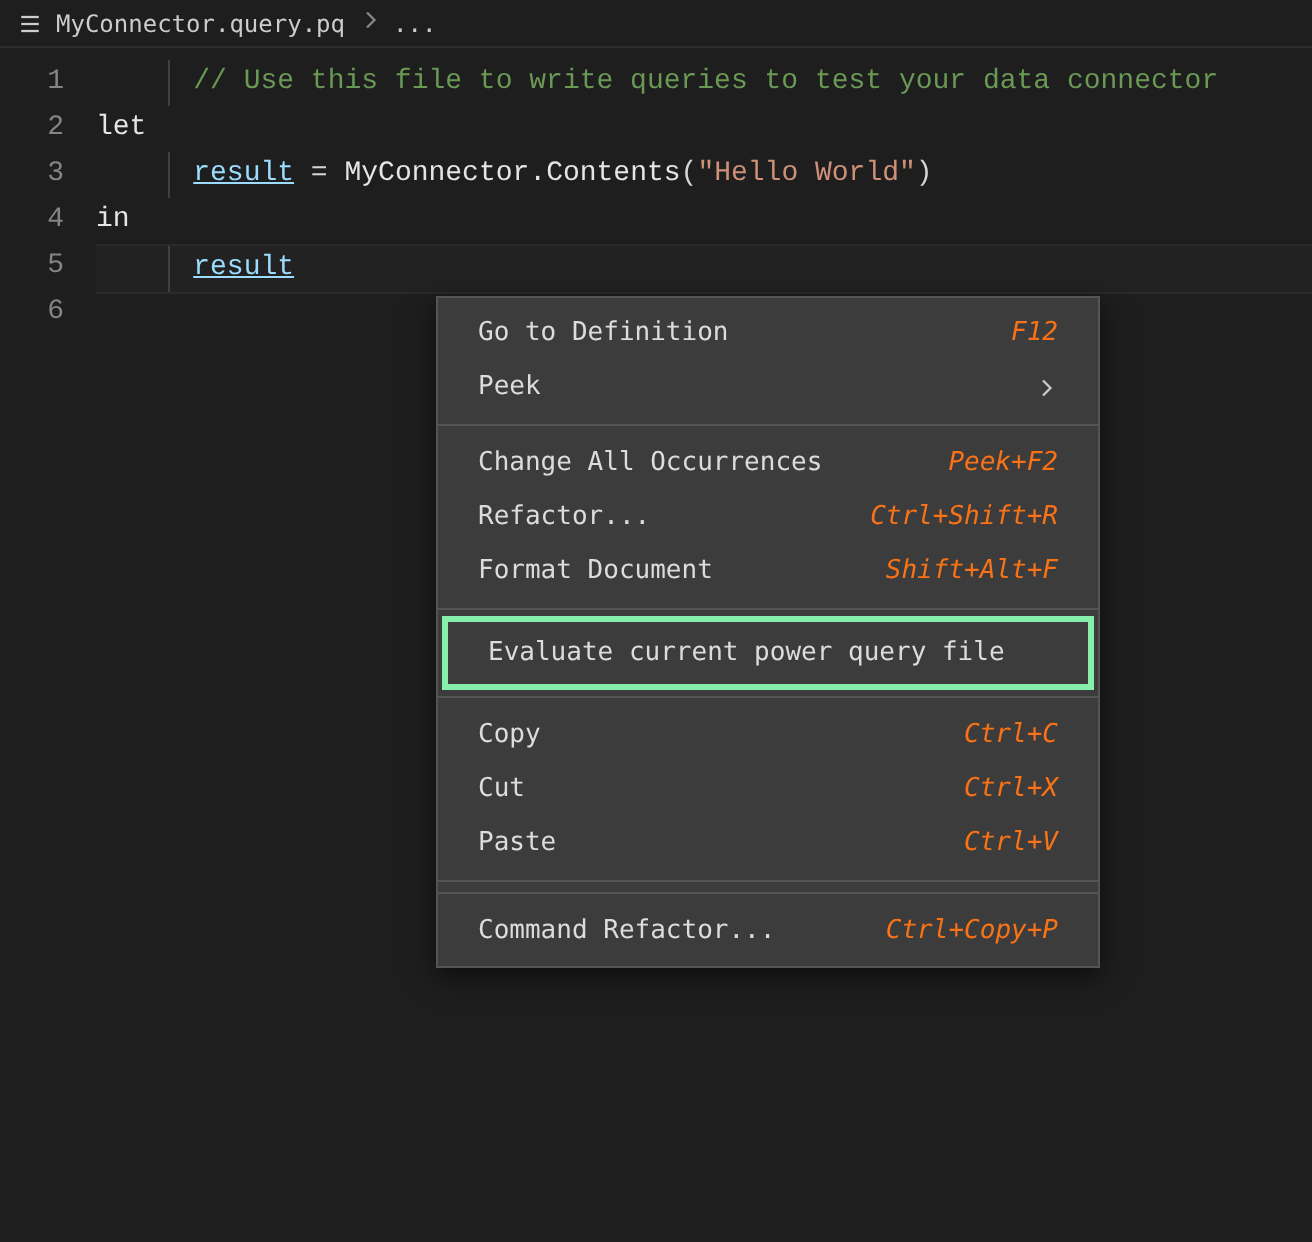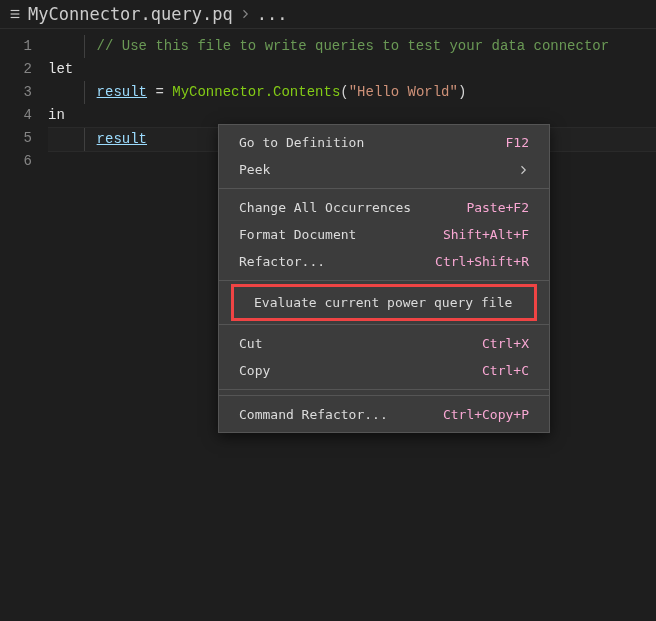--- a/index.html
+++ b/index.html
@@ -8,21 +8,21 @@
       font-family: "Segoe UI", Consolas, monospace;
       width: 656px;
       height: 621px;
       overflow: hidden;
       position: relative;
     }
     .breadcrumb {
       display: flex;
       align-items: center;
       padding: 4px 8px;
-      font-size: 17px;
+      font-size: 12px;
       color: #cccccc;
       gap: 6px;
       border-bottom: 1px solid #2d2d2d;
       background: #1e1e1e;
     }
     .breadcrumb .icon-file {
       display: inline-flex;
       color: #cccccc;
     }
     .breadcrumb .sep {
@@ -44,71 +44,72 @@
     .gutter div { padding-right: 16px; }
     .code {
       flex: 1;
       color: #d4d4d4;
       white-space: pre;
     }
     .line { display: block; }
     .tok-comment { color: #6a9955; }
     .tok-keyword { color: #e5e5e5; }
     .tok-ident   { color: #9cdcfe; text-decoration: underline; }
-    .tok-func    { color: #84cc16; }
+    .tok-func    { color: #e5e5e5; }
     .tok-string  { color: #ce9178; }
     .tok-plain   { color: #d4d4d4; }
     .cursor-line {
       background: rgba(255,255,255,0.02);
       border-top: 1px solid #2a2a2a;
       border-bottom: 1px solid #2a2a2a;
     }
     .guide {
       border-left: 1px solid #404040;
       display: inline-block;
       margin-left: 2px;
       padding-left: 12px;
       height: 100%;
     }
 
     .context-menu {
       position: absolute;
-      top: 124px;
+      top: 148px;
       left: 218px;
       width: 332px;
       background: #3c3c3c;
       border: 1px solid #555;
       box-shadow: 0 4px 14px rgba(0,0,0,0.6);
       color: #dcdcdc;
       font-size: 13px;
       padding: 4px 0;
       text-align: right;
     }
     .menu-item {
       display: flex;
       justify-content: space-between;
       align-items: center;
       padding: 6px 20px;
       cursor: default;
     }
     .menu-item .shortcut {
-      color: #f9a8d4;
+      color: #f97316;
+      font-style: italic;
     }
     .menu-item .chevron {
       display: inline-flex;
       color: #cccccc;
     }
     .menu-sep {
       height: 1px;
       background: #555;
       margin: 5px 0;
     }
     .highlight-box {
-      border: 3px solid #ef4444;
-      margin: -2px 12px;
+      border: 3px solid #86efac;
+      margin: -2px 2px;
       padding: 2px 0;
     }
   </style>
 </head>
 <body>
 
 <div class="breadcrumb">
   <span class="icon-file">
     <svg width="14" height="14" viewBox="0 0 16 16" fill="none" stroke="currentColor" stroke-width="1.3">
       <line x1="3" y1="4" x2="13" y2="4"></line>
@@ -146,44 +147,48 @@
       <span>Peek</span>
       <span class="chevron">
         <svg width="12" height="12" viewBox="0 0 16 16" fill="none" stroke="currentColor" stroke-width="1.5">
           <polyline points="6,3 11,8 6,13"></polyline>
         </svg>
       </span>
     </div>
     <div class="menu-sep"></div>
     <div class="menu-item">
       <span>Change All Occurrences</span>
-      <span class="shortcut">Paste+F2</span>
+      <span class="shortcut">Peek+F2</span>
+    </div>
+    <div class="menu-item">
+      <span>Refactor...</span>
+      <span class="shortcut">Ctrl+Shift+R</span>
     </div>
     <div class="menu-item">
       <span>Format Document</span>
       <span class="shortcut">Shift+Alt+F</span>
-    </div>
-    <div class="menu-item">
-      <span>Refactor...</span>
-      <span class="shortcut">Ctrl+Shift+R</span>
     </div>
     <div class="menu-sep"></div>
     <div class="highlight-box">
       <div class="menu-item">
         <span>Evaluate current power query file</span>
       </div>
     </div>
     <div class="menu-sep"></div>
     <div class="menu-item">
+      <span>Copy</span>
+      <span class="shortcut">Ctrl+C</span>
+    </div>
+    <div class="menu-item">
       <span>Cut</span>
       <span class="shortcut">Ctrl+X</span>
     </div>
     <div class="menu-item">
-      <span>Copy</span>
-      <span class="shortcut">Ctrl+C</span>
+      <span>Paste</span>
+      <span class="shortcut">Ctrl+V</span>
     </div>
     <div class="menu-sep"></div>
     <div class="menu-sep"></div>
     <div class="menu-item">
       <span>Command Refactor...</span>
       <span class="shortcut">Ctrl+Copy+P</span>
     </div>
   </div>
 
 </body></html>

